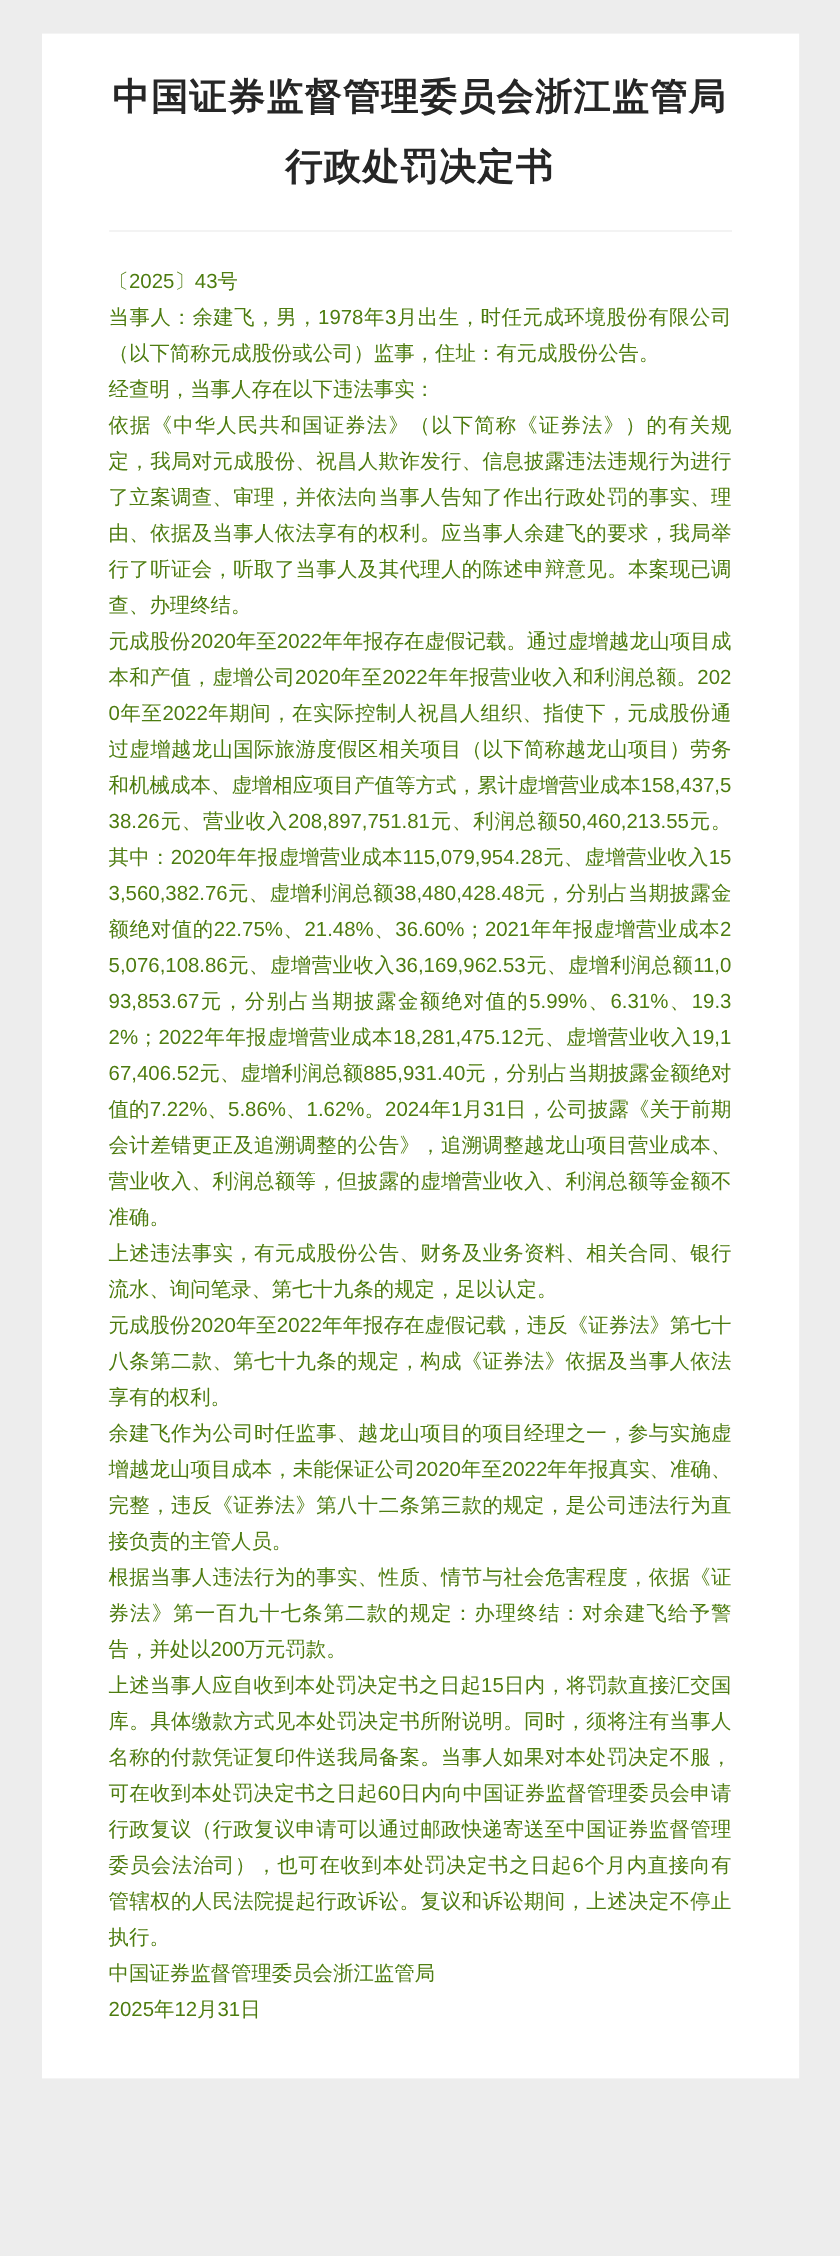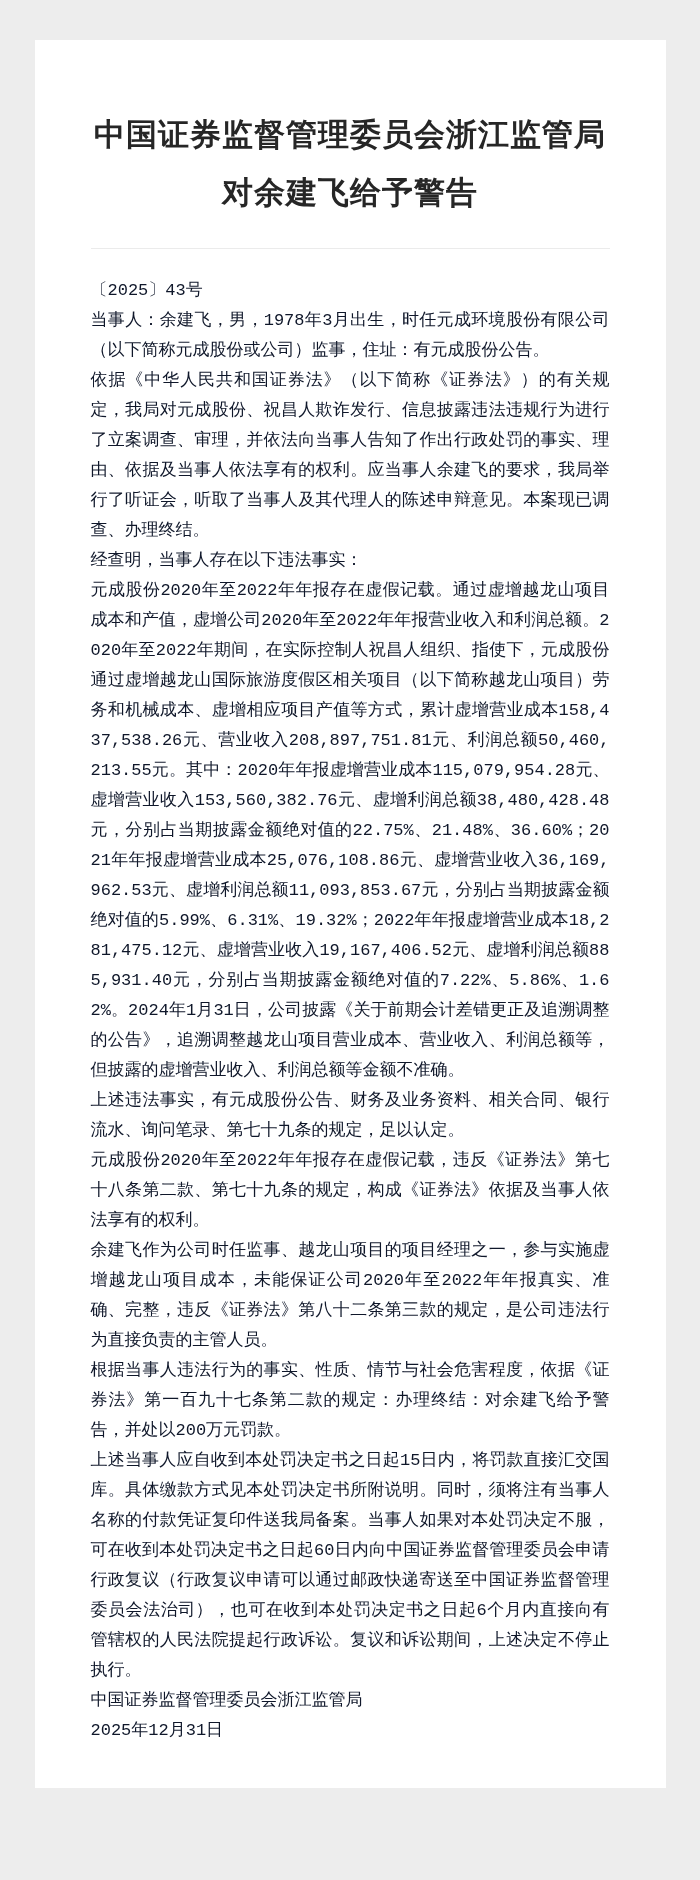--- a/index.html
+++ b/index.html
@@ -12,25 +12,24 @@
     font-family: "Liberation Sans", sans-serif;
   }
   .page {
     width: 700px;
     min-height: 1880px;
     box-sizing: border-box;
     padding-top: 28px;
   }
   .card {
     width: 631px;
-    margin: 12px auto;
+    margin: 0 auto;
     background: #ffffff;
     box-sizing: border-box;
-    padding: 68px 56px 42px 56px;
-    font-family: Liberation Mono, monospace;
+    padding: 24px 56px 42px 56px;
   }
   .title {
     margin: 0;
     text-align: center;
     font-size: 31px;
     line-height: 58px;
     font-weight: 700;
     color: #262626;
     letter-spacing: 1px;
   }
@@ -39,46 +38,46 @@
   }
   .divider {
     height: 1px;
     background: #ebebeb;
     margin-top: 24px;
   }
   .doc-body {
     margin-top: 27px;
     font-size: 17px;
     line-height: 30px;
-    color: #0f172a;
+    color: #4d7c0f;
     text-align: justify;
     word-break: break-all;
   }
   .doc-body p {
     margin: 0;
   }
 </style>
 </head>
 <body>
 
 <div class="page">
   <div class="card">
 
     <h1 class="title">
       <span class="title-line">中国证券监督管理委员会浙江监管局</span>
-      <span class="title-line">对余建飞给予警告</span>
+      <span class="title-line">行政处罚决定书</span>
     </h1>
 
     <div class="divider"></div>
 
     <div class="doc-body">
       <p>〔2025〕43号</p>
       <p>当事人：余建飞，男，1978年3月出生，时任元成环境股份有限公司（以下简称元成股份或公司）监事，住址：有元成股份公告。</p>
+      <p>经查明，当事人存在以下违法事实：</p>
       <p>依据《中华人民共和国证券法》（以下简称《证券法》）的有关规定，我局对元成股份、祝昌人欺诈发行、信息披露违法违规行为进行了立案调查、审理，并依法向当事人告知了作出行政处罚的事实、理由、依据及当事人依法享有的权利。应当事人余建飞的要求，我局举行了听证会，听取了当事人及其代理人的陈述申辩意见。本案现已调查、办理终结。</p>
-      <p>经查明，当事人存在以下违法事实：</p>
       <p>元成股份2020年至2022年年报存在虚假记载。通过虚增越龙山项目成本和产值，虚增公司2020年至2022年年报营业收入和利润总额。2020年至2022年期间，在实际控制人祝昌人组织、指使下，元成股份通过虚增越龙山国际旅游度假区相关项目（以下简称越龙山项目）劳务和机械成本、虚增相应项目产值等方式，累计虚增营业成本158,437,538.26元、营业收入208,897,751.81元、利润总额50,460,213.55元。其中：2020年年报虚增营业成本115,079,954.28元、虚增营业收入153,560,382.76元、虚增利润总额38,480,428.48元，分别占当期披露金额绝对值的22.75%、21.48%、36.60%；2021年年报虚增营业成本25,076,108.86元、虚增营业收入36,169,962.53元、虚增利润总额11,093,853.67元，分别占当期披露金额绝对值的5.99%、6.31%、19.32%；2022年年报虚增营业成本18,281,475.12元、虚增营业收入19,167,406.52元、虚增利润总额885,931.40元，分别占当期披露金额绝对值的7.22%、5.86%、1.62%。2024年1月31日，公司披露《关于前期会计差错更正及追溯调整的公告》，追溯调整越龙山项目营业成本、营业收入、利润总额等，但披露的虚增营业收入、利润总额等金额不准确。</p>
       <p>上述违法事实，有元成股份公告、财务及业务资料、相关合同、银行流水、询问笔录、第七十九条的规定，足以认定。</p>
       <p>元成股份2020年至2022年年报存在虚假记载，违反《证券法》第七十八条第二款、第七十九条的规定，构成《证券法》依据及当事人依法享有的权利。</p>
       <p>余建飞作为公司时任监事、越龙山项目的项目经理之一，参与实施虚增越龙山项目成本，未能保证公司2020年至2022年年报真实、准确、完整，违反《证券法》第八十二条第三款的规定，是公司违法行为直接负责的主管人员。</p>
       <p>根据当事人违法行为的事实、性质、情节与社会危害程度，依据《证券法》第一百九十七条第二款的规定：办理终结：对余建飞给予警告，并处以200万元罚款。</p>
       <p>上述当事人应自收到本处罚决定书之日起15日内，将罚款直接汇交国库。具体缴款方式见本处罚决定书所附说明。同时，须将注有当事人名称的付款凭证复印件送我局备案。当事人如果对本处罚决定不服，可在收到本处罚决定书之日起60日内向中国证券监督管理委员会申请行政复议（行政复议申请可以通过邮政快递寄送至中国证券监督管理委员会法治司），也可在收到本处罚决定书之日起6个月内直接向有管辖权的人民法院提起行政诉讼。复议和诉讼期间，上述决定不停止执行。</p>
       <p>中国证券监督管理委员会浙江监管局</p>
       <p>2025年12月31日</p>
     </div>
 

